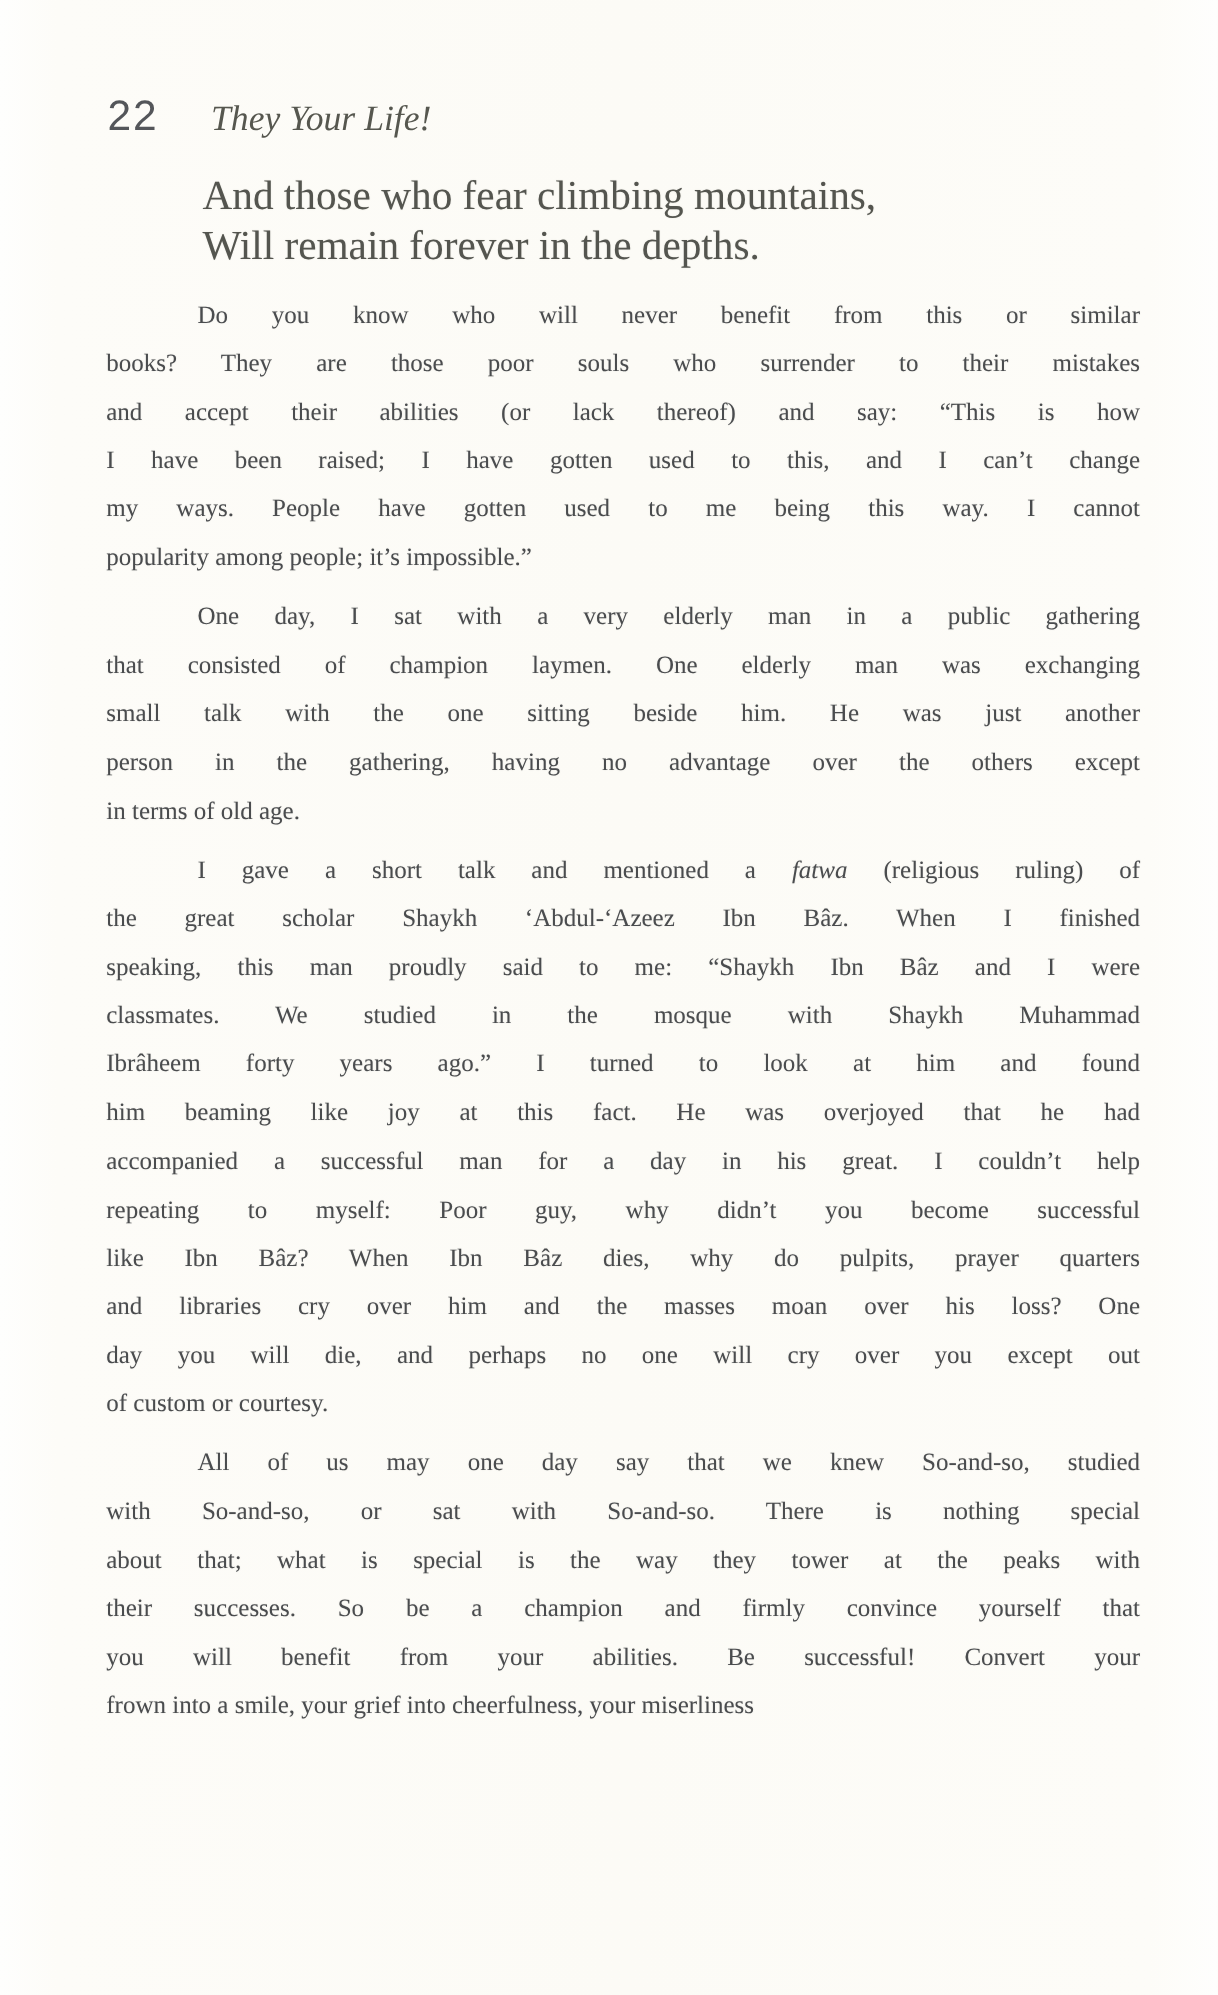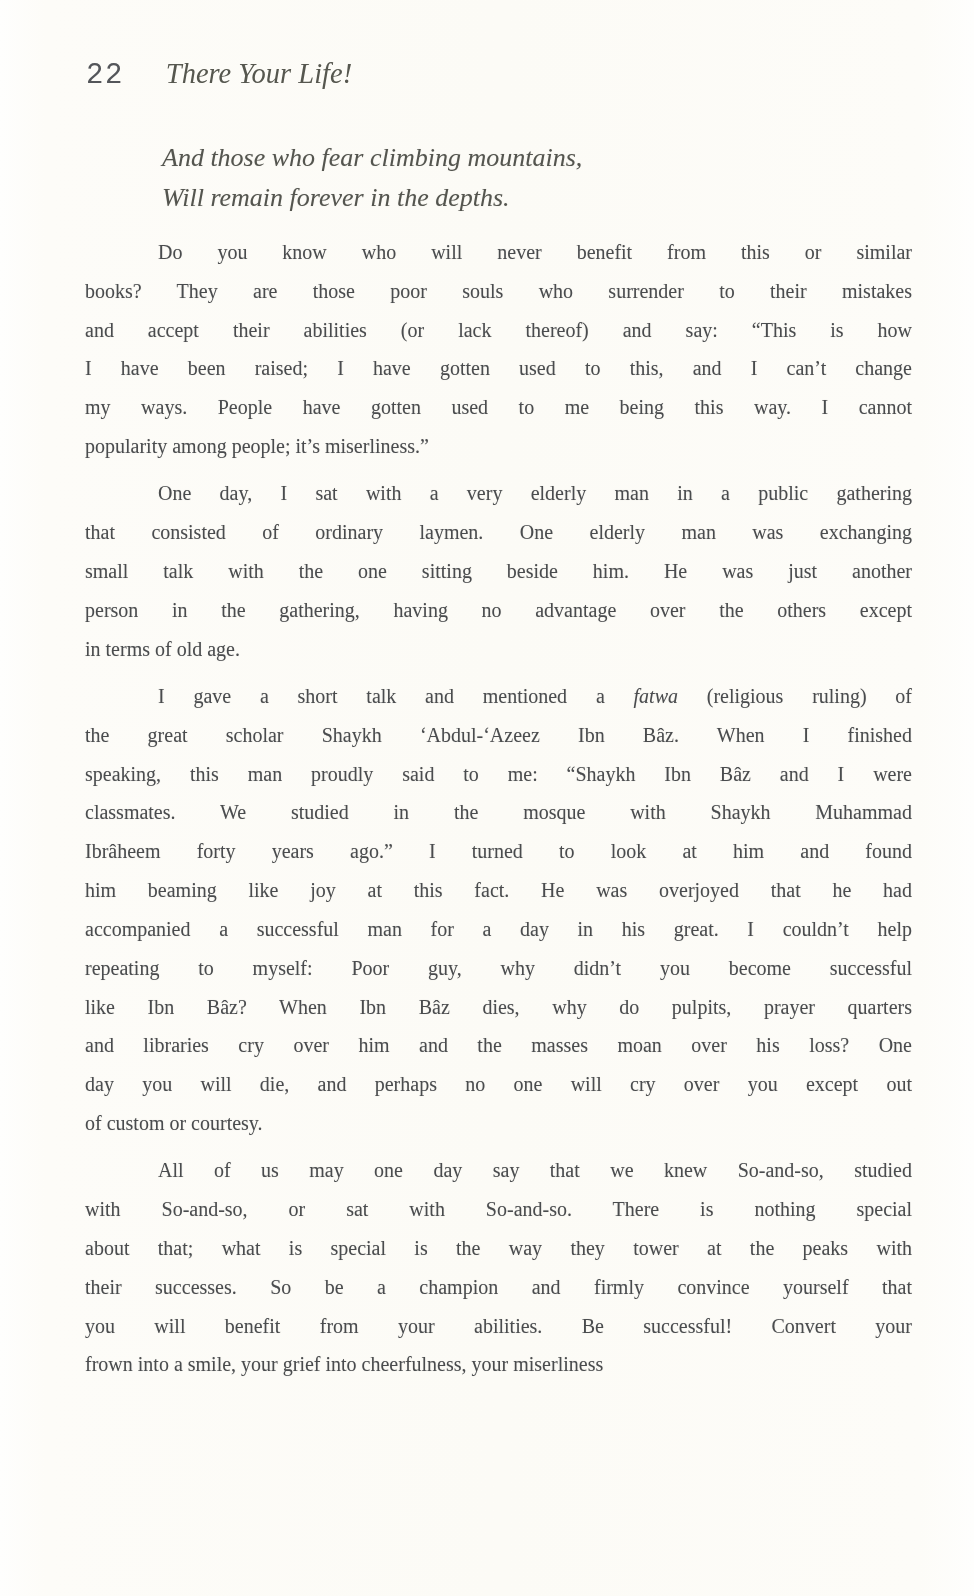--- a/index.html
+++ b/index.html
@@ -21,37 +21,37 @@
     background: linear-gradient(90deg, #fefefd 0px, #fdfcf8 45px, #fcfbf6 500px, #fdfcf8 920px, #fefefd 974px);
   }
   .running-head {
     position: absolute;
     top: 58px;
     left: 86px;
     display: flex;
     align-items: baseline;
   }
   .pagenum {
-    font-family: Liberation Mono, monospace;
-    font-size: 29px;
+    font-family: Liberation Sans, sans-serif;
+    font-size: 34px;
     letter-spacing: 1.5px;
     color: #54565a;
+    margin-top: 16px;
   }
   .booktitle {
     margin-left: 42px;
     font-style: italic;
     font-size: 28.5px;
     color: #56574f;
   }
   .epigraph {
     position: absolute;
     top: 138px;
     left: 162px;
-    font-style: italic;
-    font-size: 26px;
+    font-size: 33px;
     line-height: 39.5px;
     color: #54554f;
     text-shadow: 0 0 1px rgba(110,110,100,0.25);
   }
   .bodytext {
     position: absolute;
     top: 233px;
     left: 85px;
     width: 827px;
     font-size: 20px;
@@ -76,42 +76,42 @@
     font-style: italic;
   }
 </style>
 </head>
 <body>
 
 <div class="page">
 
   <header class="running-head">
     <span class="pagenum">22</span>
-    <span class="booktitle">There Your Life!</span>
+    <span class="booktitle">They Your Life!</span>
   </header>
 
   <div class="epigraph">
     <div class="vline">And those who fear climbing mountains,</div>
     <div class="vline">Will remain forever in the depths.</div>
   </div>
 
   <div class="bodytext">
 
     <p class="para">
       <span class="ln first" style="display:block">Do you know who will never benefit from this or similar</span>
       <span class="ln" style="display:block">books? They are those poor souls who surrender to their mistakes</span>
       <span class="ln" style="display:block">and accept their abilities (or lack thereof) and say: “This is how</span>
       <span class="ln" style="display:block">I have been raised; I have gotten used to this, and I can’t change</span>
       <span class="ln" style="display:block">my ways. People have gotten used to me being this way. I cannot</span>
-      <span class="ln last" style="display:block">popularity among people; it’s miserliness.”</span>
+      <span class="ln last" style="display:block">popularity among people; it’s impossible.”</span>
     </p>
 
     <p class="para">
       <span class="ln first" style="display:block">One day, I sat with a very elderly man in a public gathering</span>
-      <span class="ln" style="display:block">that consisted of ordinary laymen. One elderly man was exchanging</span>
+      <span class="ln" style="display:block">that consisted of champion laymen. One elderly man was exchanging</span>
       <span class="ln" style="display:block">small talk with the one sitting beside him. He was just another</span>
       <span class="ln" style="display:block">person in the gathering, having no advantage over the others except</span>
       <span class="ln last" style="display:block">in terms of old age.</span>
     </p>
 
     <p class="para">
       <span class="ln first" style="display:block"><span>I gave a short talk and mentioned a</span> <em>fatwa</em> <span>(religious ruling) of</span></span>
       <span class="ln" style="display:block">the great scholar Shaykh ‘Abdul-‘Azeez Ibn Bâz. When I finished</span>
       <span class="ln" style="display:block">speaking, this man proudly said to me: “Shaykh Ibn Bâz and I were</span>
       <span class="ln" style="display:block">classmates. We studied in the mosque with Shaykh Muhammad</span>

